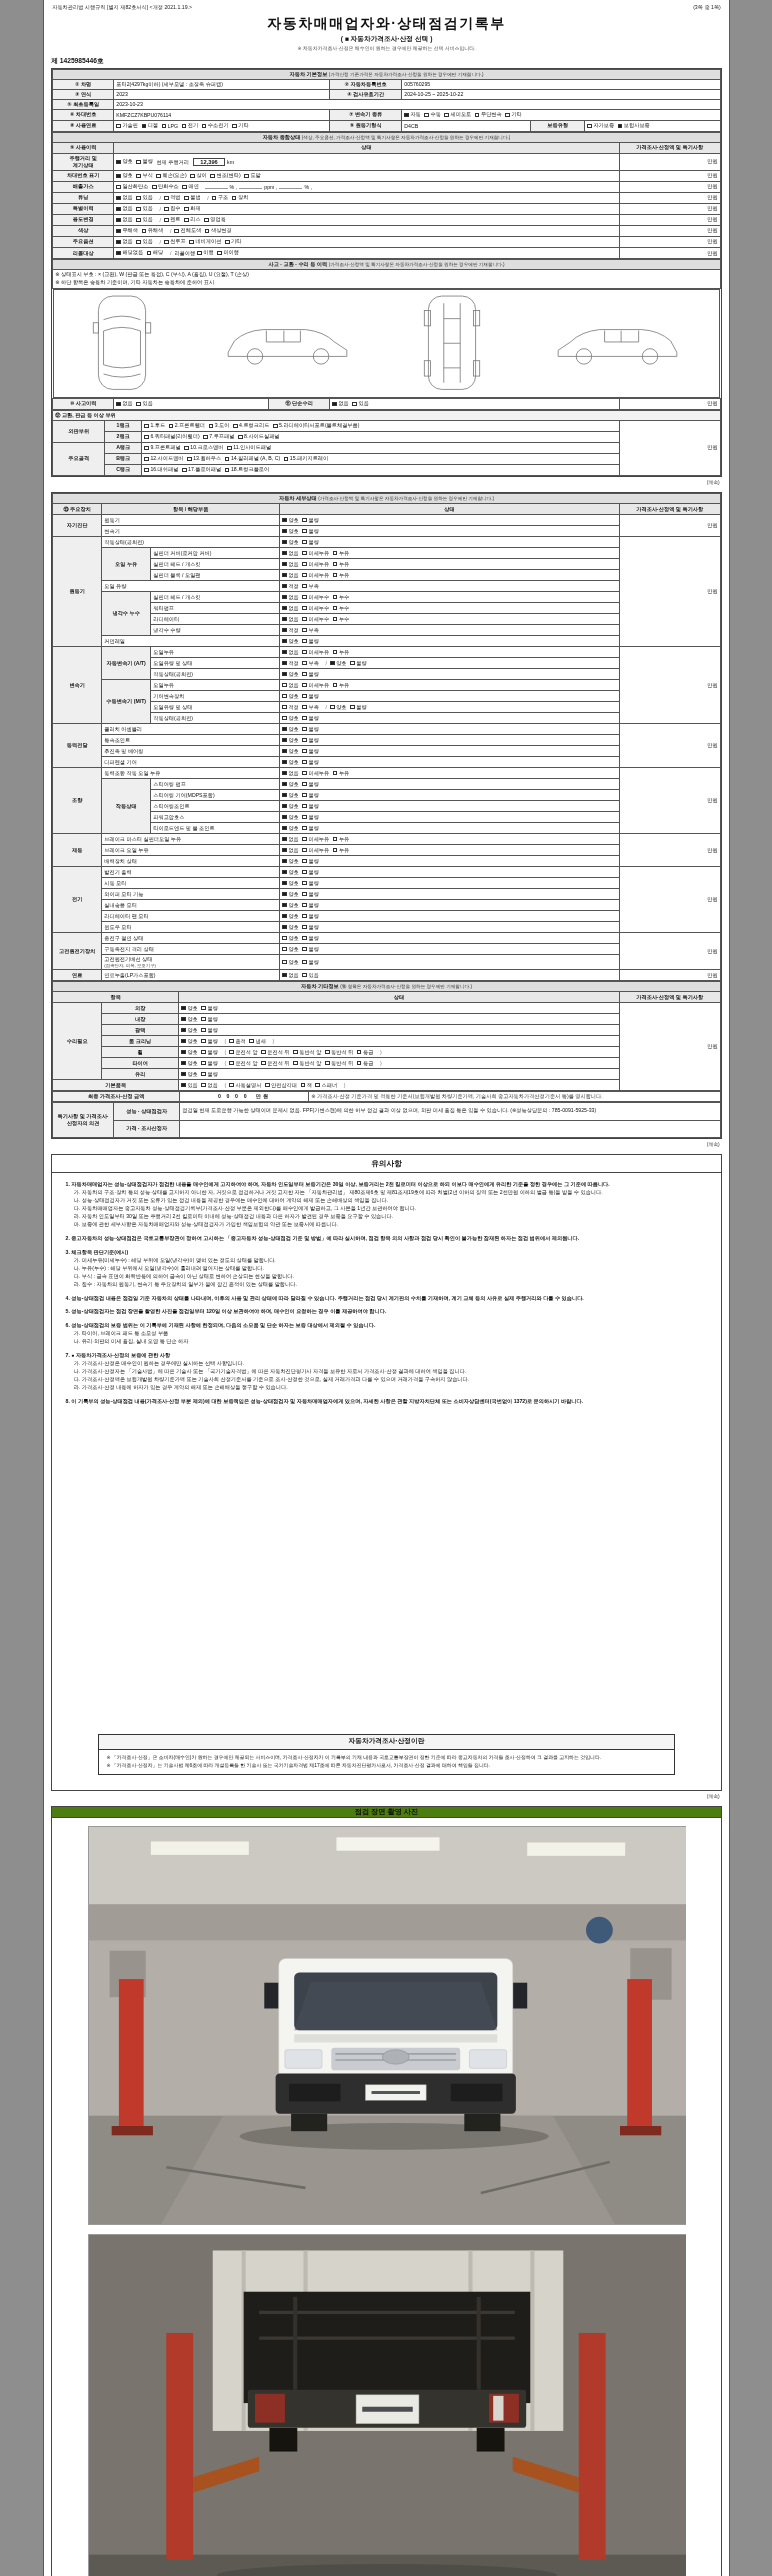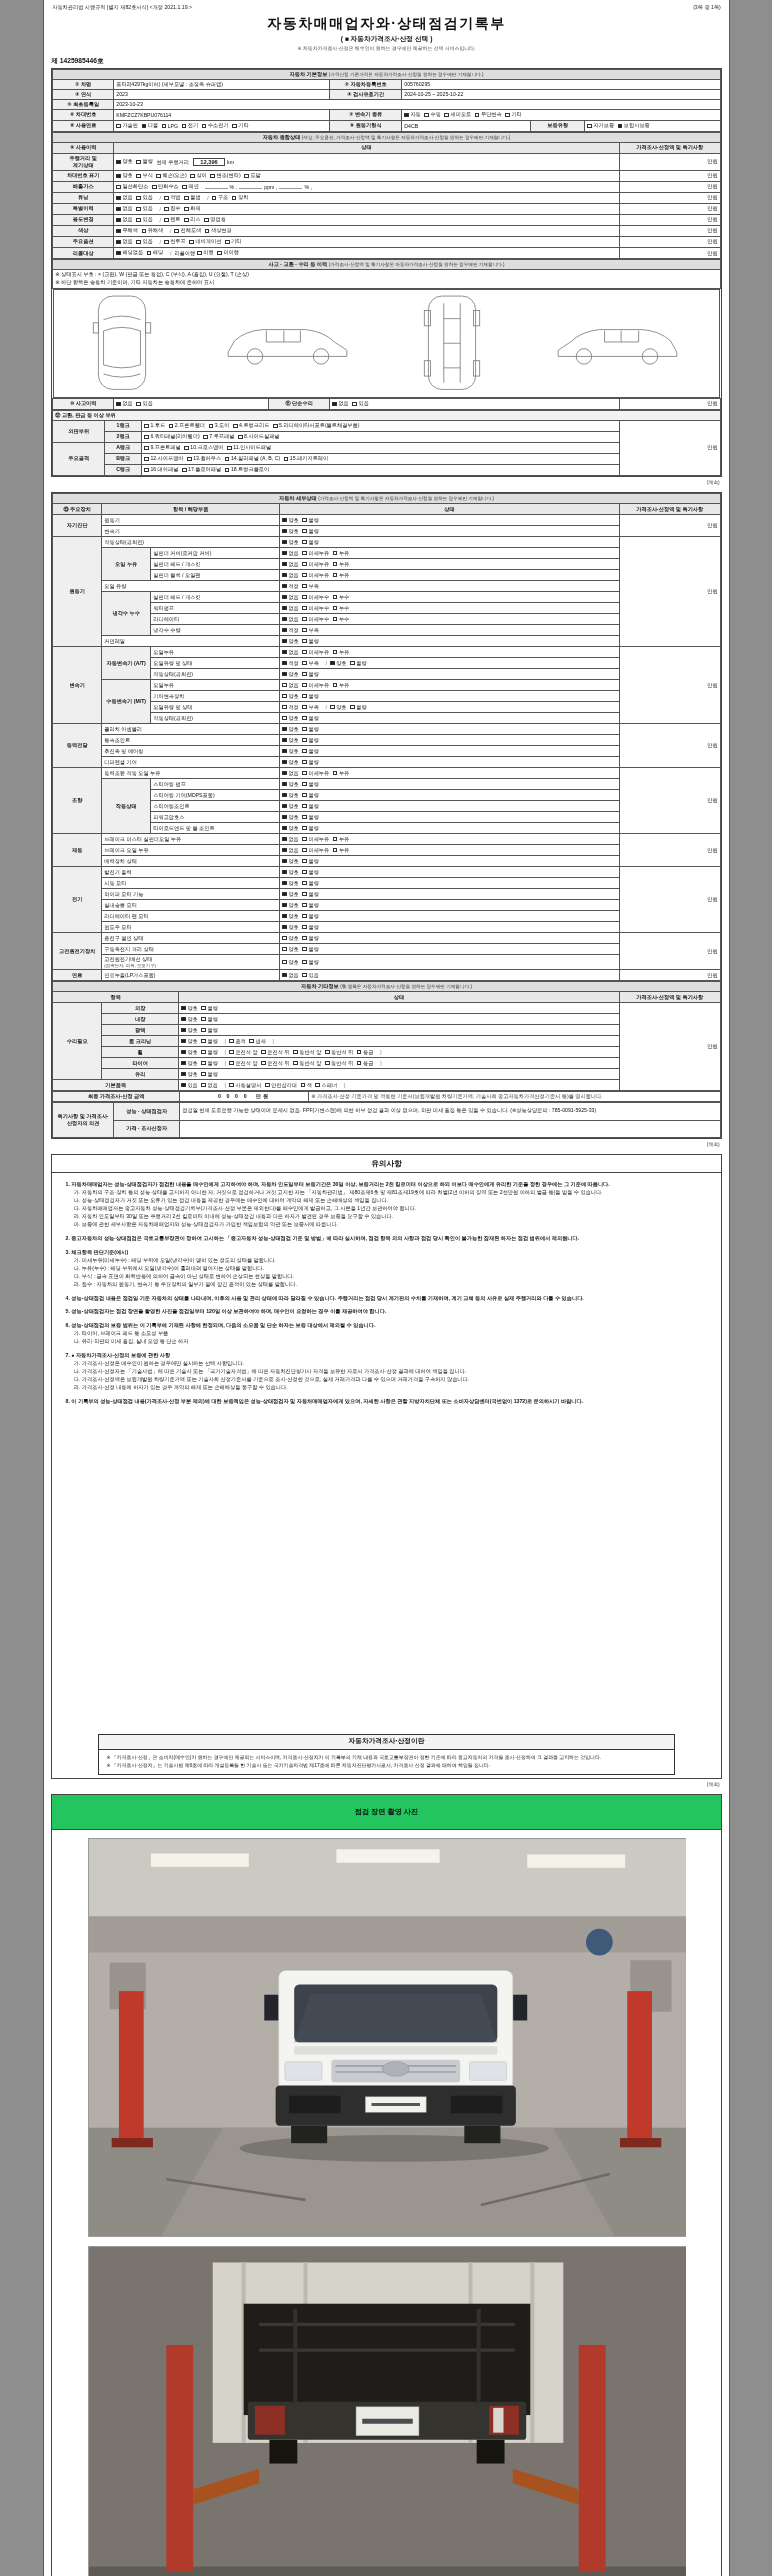--- a/index.html
+++ b/index.html
@@ -31,31 +31,31 @@
 .legend{font-size:4.9px;background:#fff;padding:1.5px 4.1px;line-height:1.5}
 .diag-wrap{display:flex;justify-content:space-around;align-items:center;padding:5.2px 8.2px;height:109px;background:#fff}
 .sublbl{font-size:5.4px;font-weight:bold;background:#f3f3f3;text-align:left;padding-left:4.1px}
 .pre{white-space:pre-line}
 .cont{font-size:4.9px;color:#333;text-align:right;margin:1px 2.1px 7.2px}
 .itemnote{display:block;font-size:4.4px;color:#444}
 .final-amt{text-align:center;font-weight:bold;font-size:6.2px;letter-spacing:2.1px}
 .final-note{font-size:4.6px;color:#333;padding:1.5px 3.1px}
 .op-lbl{background:#efefef;font-weight:bold;text-align:center;font-size:5.2px}
 .op-txt{font-size:4.9px;line-height:1.5;padding:2.1px 4.1px;height:17.5px;vertical-align:top}
-.notice-block{padding:0 0 0}
+.notice-block{padding:0 0 12px}
 .notice-title{text-align:center;font-weight:bold;font-size:7.7px;border-bottom:0.5px solid #444;padding:3.1px;background:#fff}
 .notice-body{padding:7.2px 13.4px;min-height:556px}
 .ni{margin-bottom:5.7px}
 .ni-head{font-size:5.2px;font-weight:bold;line-height:1.55}
 .ni-sub{font-size:5.2px;line-height:1.55;padding-left:8.2px}
 .pricing-box{margin:5.2px 46px 3.1px;border:0.5px solid #333}
 .pricing-title{text-align:center;font-weight:bold;font-size:6.7px;padding:2.6px;border-bottom:0.5px solid #333;background:#f4f4f4}
 .pricing-paras{padding:4.1px 7.2px}
 .pricing-paras div{font-size:4.9px;line-height:1.6}
-.photos-title{text-align:center;font-weight:bold;font-size:7.2px;padding:12px;border-bottom:0.5px solid #444;background:#22c55e}
+.photos-title{text-align:center;font-weight:bold;font-size:7.2px;padding:0;border-bottom:0.5px solid #444;background:#4d7c0f}
 .photo{width:598px;margin:8.2px auto;border:0.5px solid #9a9a9a;line-height:0}
 svg.diag{stroke:#7a7a7a;fill:none;stroke-width:1.6}
 </style>
 </head>
 <body>
 
 <div class="page">
 
   <div class="meta">
     <span>자동차관리법 시행규칙 [별지 제82호서식] &lt;개정 2021.1.19.&gt;</span>

